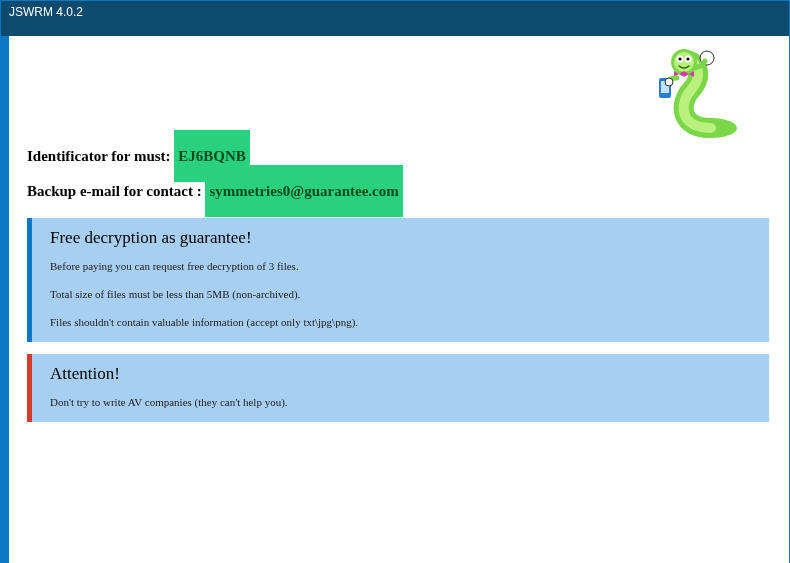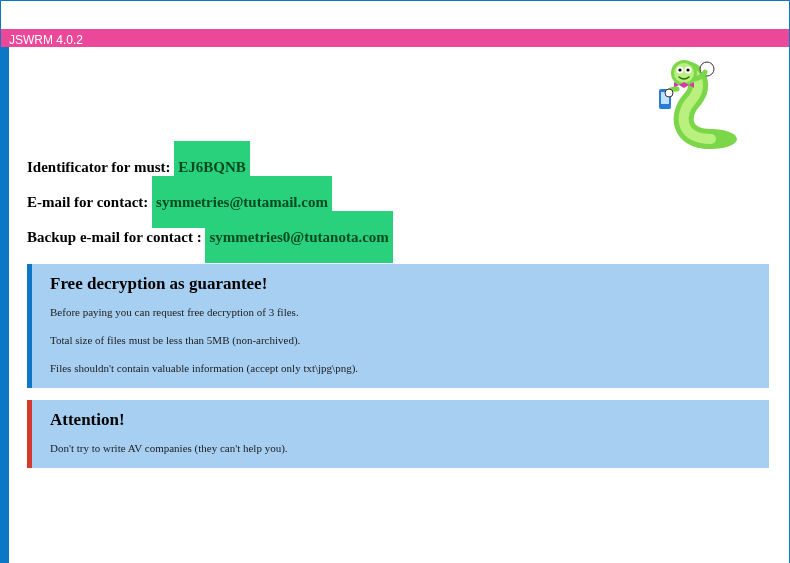--- a/index.html
+++ b/index.html
@@ -11,28 +11,27 @@
     overflow: hidden;
     position: relative;
   }
   .outer-frame {
     border: 1px solid #0b77c5;
     width: 790px;
     height: 563px;
     background: #fff;
   }
   .titlebar {
-    background: #ec4899;
+    background: #0c4a6e;
     color: #fff;
     font-family: 'Segoe UI', Tahoma, sans-serif;
     font-size: 12px;
-    height: 18px;
+    height: 35px;
     line-height: 22px;
     padding-left: 8px;
-    margin-top: 28px;
   }
   .content {
     background: #fff;
     border-left: 8px solid #0b77c5;
     height: calc(563px - 22px);
     padding: 10px 20px 0 18px;
     font-family: Georgia, 'Times New Roman', serif;
     color: #000;
     position: relative;
   }
@@ -64,21 +63,21 @@
   }
   .box {
     background: #a7cff2;
     border-left: 5px solid #0b77c5;
     padding: 10px 18px;
     margin-top: 6px;
   }
   .box.warn { border-left-color: #d43b2f; margin-top: 12px; }
   .box-title {
     font-size: 17px;
-    font-weight: bold;
+    font-weight: normal;
     margin-bottom: 12px;
   }
   .box-line {
     font-size: 11px;
     margin: 10px 0 16px 0;
     color: #1c1c1c;
   }
   .box .box-line:last-child { margin-bottom: 4px; }
 
   
@@ -138,24 +137,21 @@
           <circle cx="40" cy="34" r="4" fill="#fff" stroke="#333" stroke-width="1"></circle>
         </svg>
       </span>
     </div>
 
 
     <div class="info-line">
       <b>Identificator for must: </b><span class="hl">EJ6BQNB</span>
     </div>
     <div class="info-line">
-      <b>E-mail for contact: </b><span class="hl">symmetries@tutamail.com</span>
-    </div>
-    <div class="info-line">
-      <b>Backup e-mail for contact : </b><span class="hl">symmetries0@tutanota.com</span>
+      <b>Backup e-mail for contact : </b><span class="hl">symmetries0@guarantee.com</span>
     </div>
 
     <div class="box">
       <div class="box-title">Free decryption as guarantee!</div>
       <div class="box-line">Before paying you can request free decryption of 3 files.</div>
       <div class="box-line">Total size of files must be less than 5MB (non-archived).</div>
       <div class="box-line">Files shouldn't contain valuable information (accept only txt\jpg\png).</div>
     </div>
 
     <div class="box warn">

